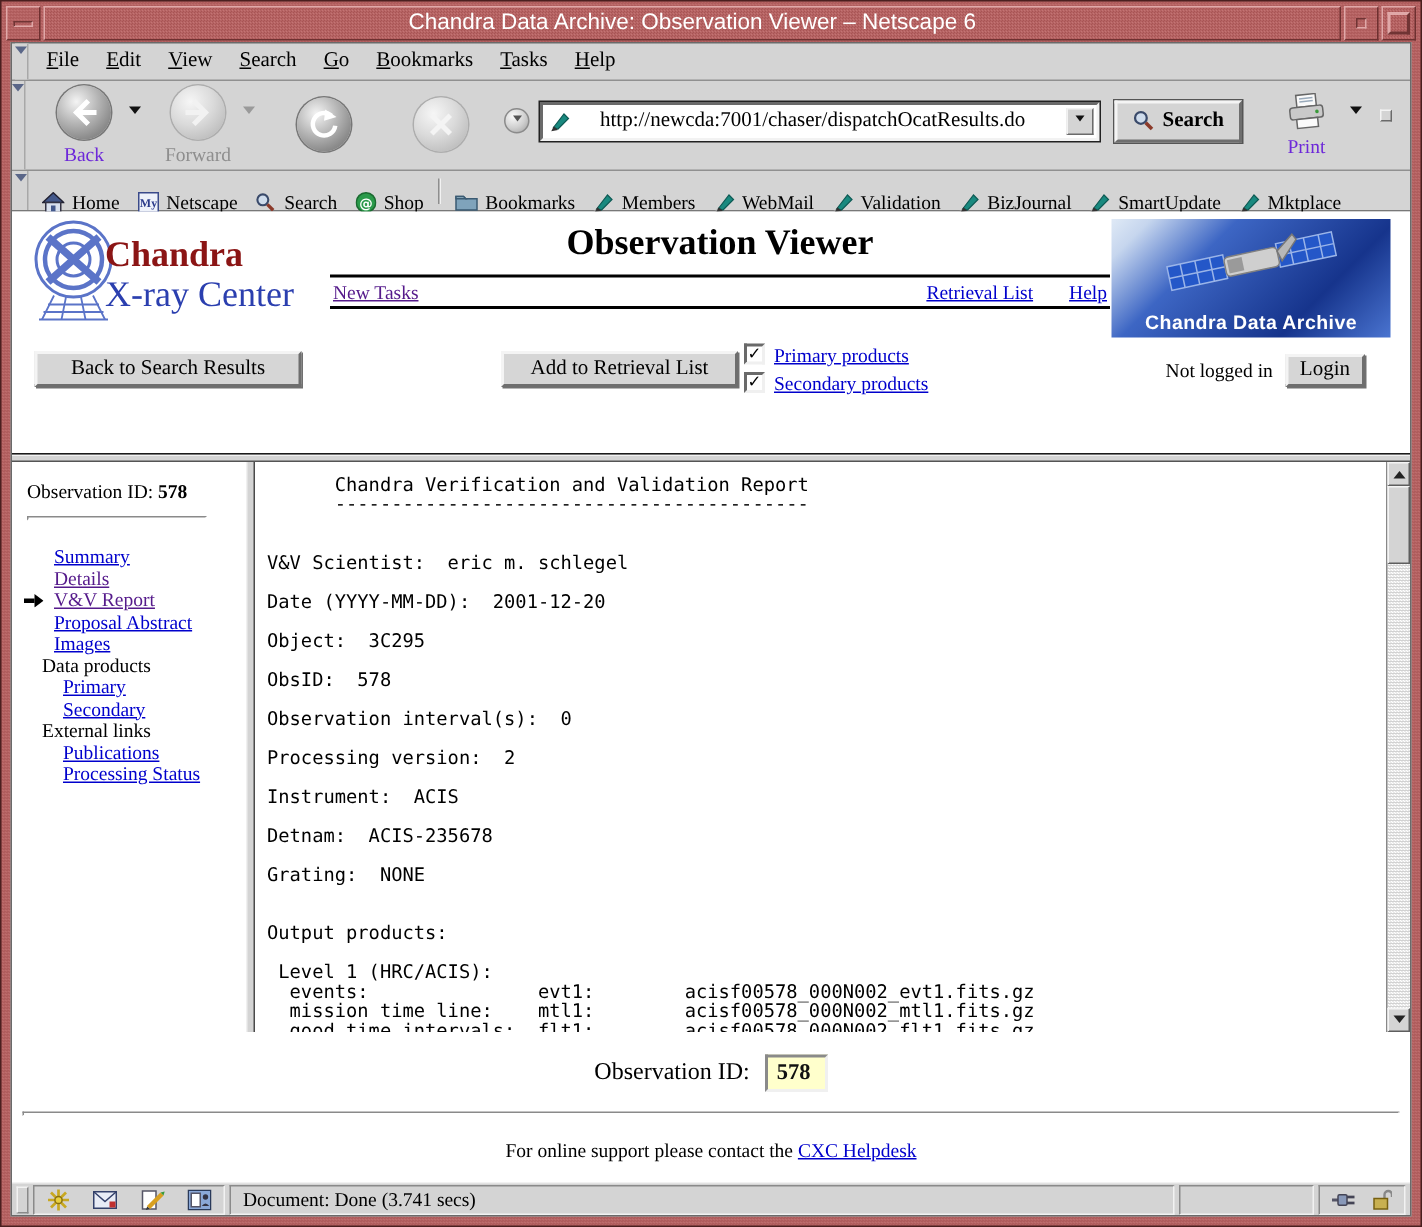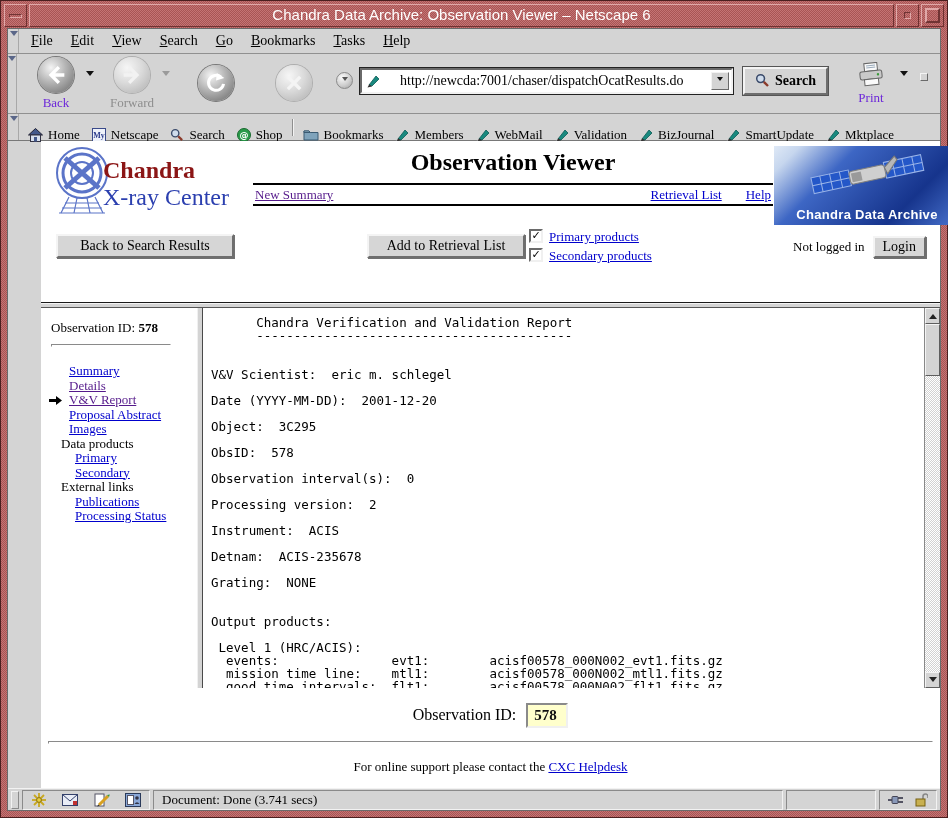--- a/index.html
+++ b/index.html
@@ -74,42 +74,42 @@
   .collapse-sq { width:8px; height:8px; margin:0 4px 14px 10px; background:#d4d4d4;
     border:1px solid; border-color:#f4f4f4 #6a6a6a #6a6a6a #f4f4f4; }
 
   
   .personal-toolbar { height:27px; display:flex; align-items:center; border-bottom:1px solid #787878;
     font-size:13px; padding-left:2px; }
   .pt-item { display:flex; align-items:center; gap:5px; padding:2px 6px;margin-top:15px; }
   .pt-sep { width:2px; height:17px; border-left:1px solid #8e8e8e; border-right:1px solid #f2f2f2; margin:0 3px; }
 
   
-  .page { background:#fff; height:647px; position:relative;margin-left:33px; }
+  .page { background:#fff; height:647px; position:relative; }
   .page-top { position:relative; height:161px; }
   .logo { position:absolute; left:8px; top:4px; display:flex; align-items:flex-start; }
   .logo-text { margin:12px 0 0 -12px; line-height:27px; white-space:nowrap; }
   .logo-l1 { color:#8b1515; font-size:24px; font-weight:bold; }
   .logo-l2 { color:#2b3faf; font-size:24px; font-weight:normal; }
   .header-center { position:absolute; left:212px; width:520px; top:8px; }
   .page-title { text-align:center; font-size:24px; font-weight:bold; color:#000; }
   .nav-line { height:2px; background:#000; }
   .nav-line.first { margin-top:7px; }
   .nav-row { display:flex; justify-content:space-between; align-items:center; padding:2px 2px 1px 2px; font-size:13px; }
   .nav-right { display:flex; gap:24px; }
   .lnk { color:#0000cc; text-decoration:underline; cursor:pointer; }
   .lnk-visited { color:#551a8b; text-decoration:underline; cursor:pointer; }
 
   .banner { position:absolute; left:733px; top:5px; width:186px; height:79px; overflow:hidden;
     background: linear-gradient(135deg, #dfe9f6 0%, #c6d6ee 10%, #3d66c4 32%, #16348c 72%, #4a74d0 100%); }
   .banner-caption { position:absolute; bottom:3px; width:100%; text-align:center; color:#fff;
     font-family:"Liberation Sans", sans-serif; font-weight:bold; font-size:13px; letter-spacing:0.3px; }
   .sat { position:absolute; left:36px; top:8px; }
 
-  .actions { position:absolute; top:92px; left:0; right:0; height:44px;padding-left:36px; }
+  .actions { position:absolute; top:92px; left:0; right:16px; height:44px;padding-left:36px; }
   .btn3d { background:#d6d6d6; border:2px solid; border-color:#f4f4f4 #6e6e6e #6e6e6e #f4f4f4;
     box-shadow:1px 1px 0 #707070; font-size:14px; text-align:center; padding:2px 6px;
     font-family:"Liberation Serif", serif; cursor:pointer; }
   .back-results-btn { position:absolute; left:15px; top:1px; width:178px; }
   .add-retrieval-btn { position:absolute; left:326px; top:1px; width:158px; }
   .product-checks { position:absolute; left:488px; top:-4px; }
   .check-row { display:flex; gap:6px; height:19px; }
   .checkbox { width:14px; height:14px; background:#fff; flex:none;
     border:2px solid; border-color:#6a6a6a #f0f0f0 #f0f0f0 #6a6a6a;
     font-family:"DejaVu Sans", sans-serif; font-size:11px; line-height:10px; text-align:center; cursor:pointer; }
@@ -416,21 +416,21 @@
           <div class="logo-text">
             <div class="logo-l1">Chandra</div>
             <div class="logo-l2">X-ray Center</div>
           </div>
         </div>
 
         <div class="header-center">
           <div class="page-title">Observation Viewer</div>
           <div class="nav-line first"></div>
           <div class="nav-row">
-            <span class="lnk-visited">New Summary</span>
+            <span class="lnk-visited">New Tasks</span>
             <span class="nav-right">
               <span class="lnk">Retrieval List</span>
               <span class="lnk">Help</span>
             </span>
           </div>
           <div class="nav-line"></div>
         </div>
 
         <div class="banner">
           <svg class="sat" width="116" height="46" viewBox="0 0 116 46">

